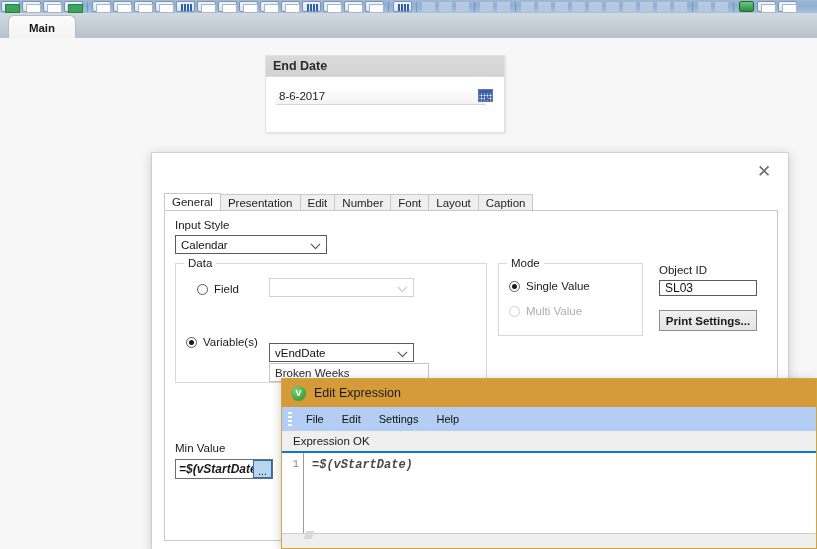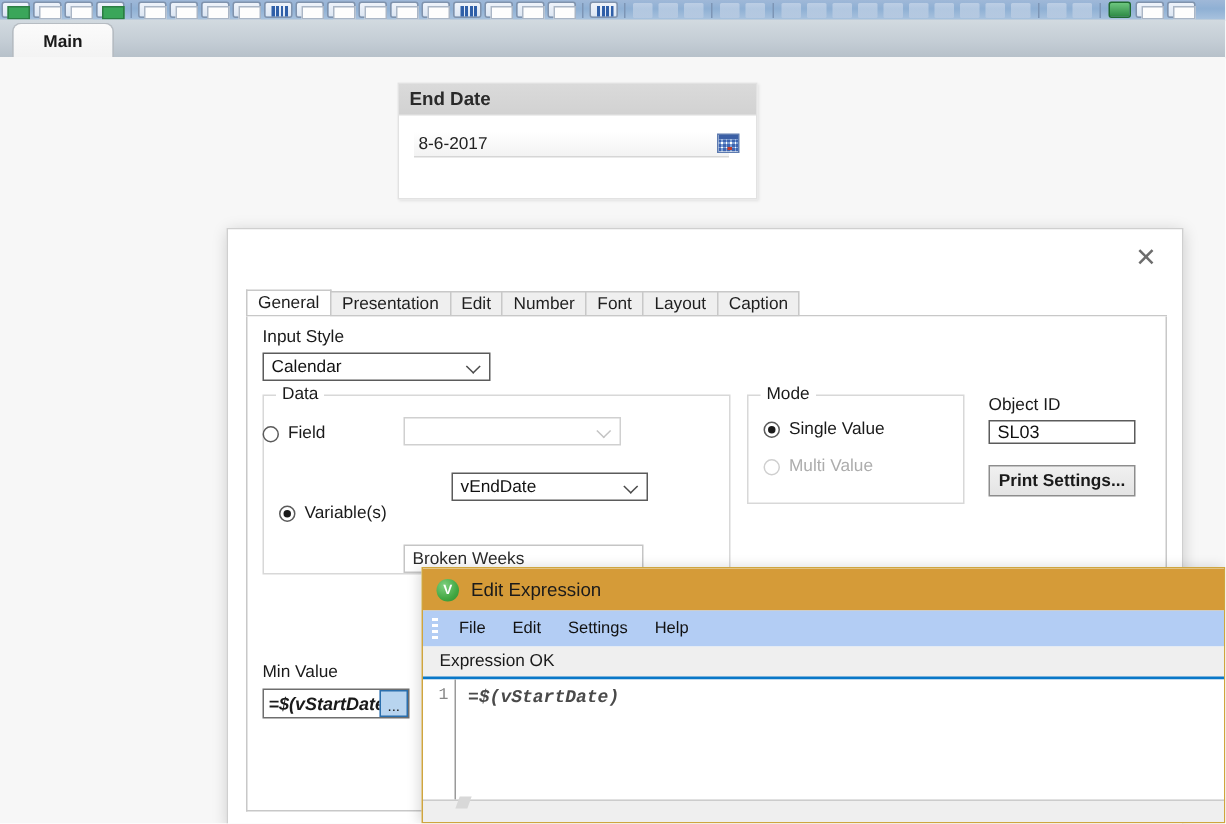--- a/index.html
+++ b/index.html
@@ -613,34 +613,34 @@
       </div>
       <div class="combo" style="left:10px; top:24px; width:152px;">
         <span>Calendar</span>
         <span class="chev"></span>
       </div>
 
       <div class="groupbox" style="left:10px; top:52px; width:312px; height:120px;">
         <span class="group-legend">Data</span>
       </div>
 
-      <div class="radio" style="left:10px; top:72px;">
+      <div class="radio" style="left:32px; top:72px;">
         <span class="dot"></span>
         <span>Field</span>
       </div>
       <div class="combo disabled" style="left:104px; top:67px; width:145px;">
         <span></span>
         <span class="chev"></span>
       </div>
 
       <div class="radio checked" style="left:21px; top:125px;">
         <span class="dot"></span>
         <span>Variable(s)</span>
       </div>
-      <div class="combo" style="left:104px; top:104px; width:131px;margin-left:32px;">
+      <div class="combo" style="left:104px; top:132px; width:145px;">
         <span>vEndDate</span>
         <span class="chev"></span>
       </div>
 
       <div class="hidden-combo" style="left:104px; top:152px; width:160px;">
         <span>Broken Weeks</span>
       </div>
 
       <div class="groupbox" style="left:333px; top:52px; width:145px; height:73px;">
         <span class="group-legend">Mode</span>

